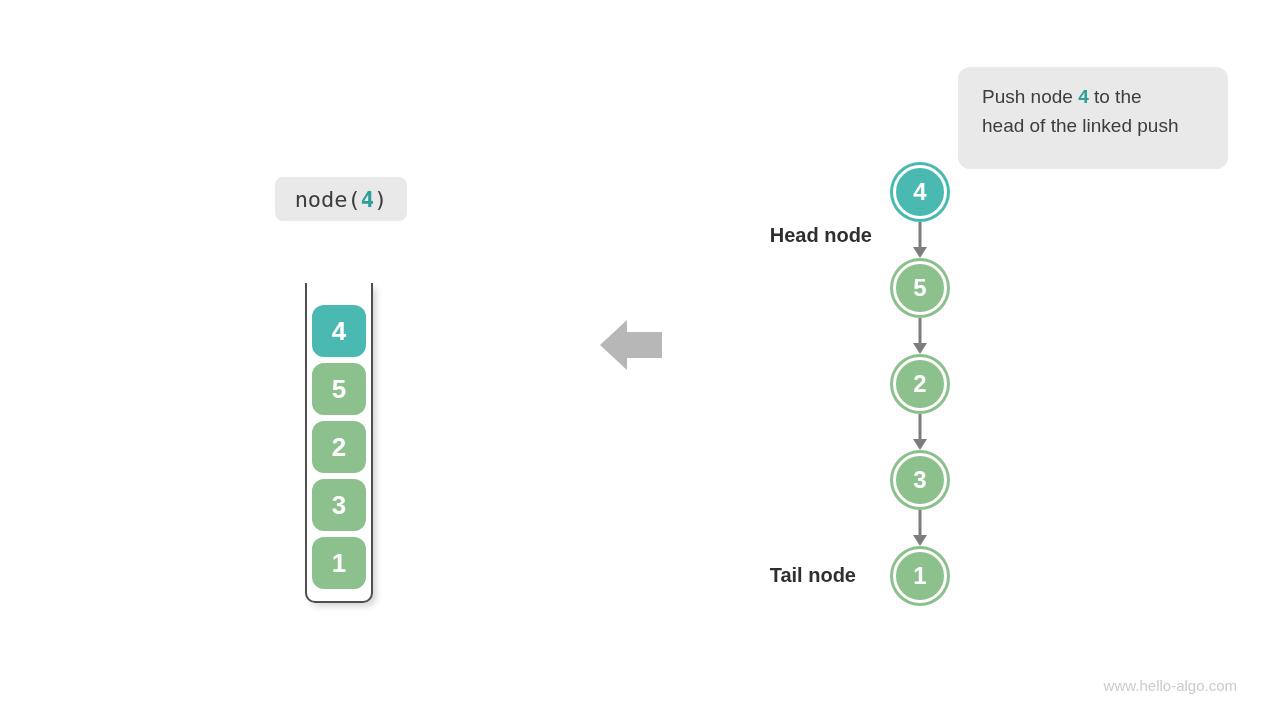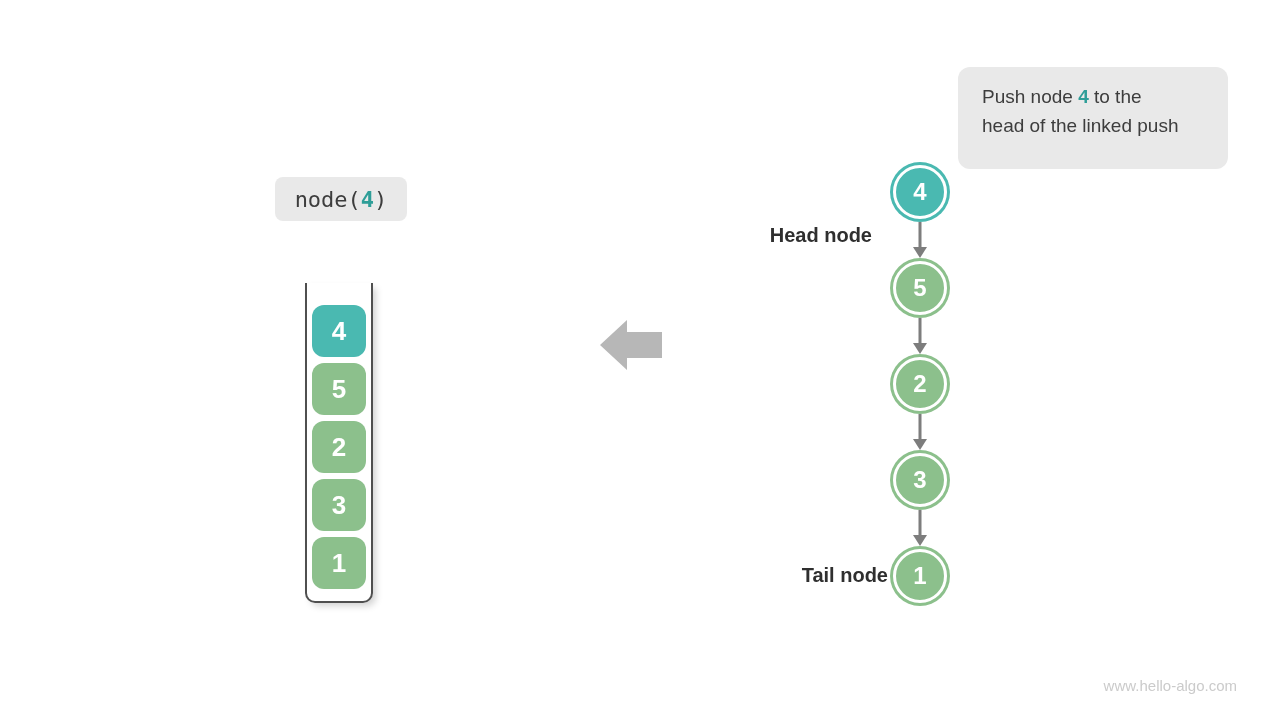--- a/index.html
+++ b/index.html
@@ -56,21 +56,21 @@
     position: absolute; left: 445px; top: 404px; width: 405px;
     text-align: center; font-size: 21px; color: var(--muted-text);
   }
 
   
   .node-label {
     position: absolute; font-size: 20px; font-weight: bold;
     color: #2f2f2f; white-space: nowrap;
   }
   .head-label { right: 408px; top: 180px; margin-top: 44px; }
-  .tail-label { right: 392px; top: 564px; }
+  .tail-label { right: 424px; top: 564px; }
 
   
   .list-column {
     position: absolute; left: 890px; top: 162px; width: 60px;
     display: flex; flex-direction: column; align-items: center;
   }
   .list-node {
     box-sizing: border-box; width: 54px; height: 54px; margin: 3px;
     border-radius: 50%; border: 3px solid #ffffff;
     background: var(--green); box-shadow: 0 0 0 3px var(--green);

